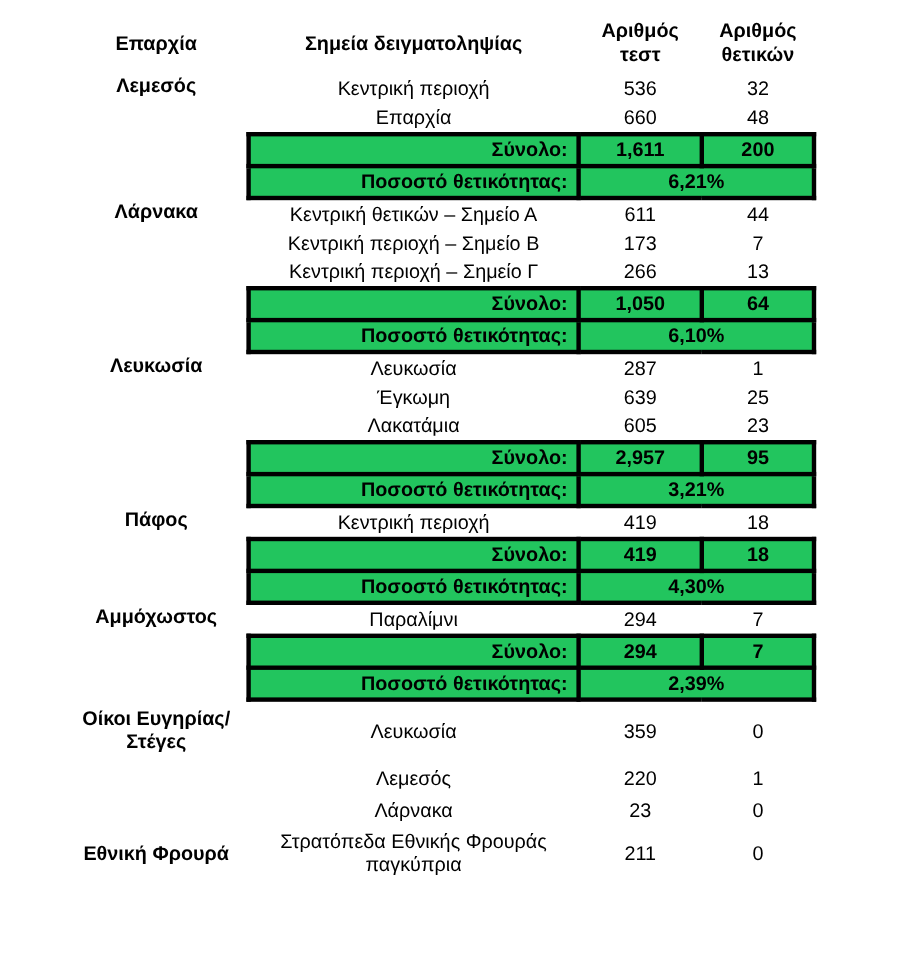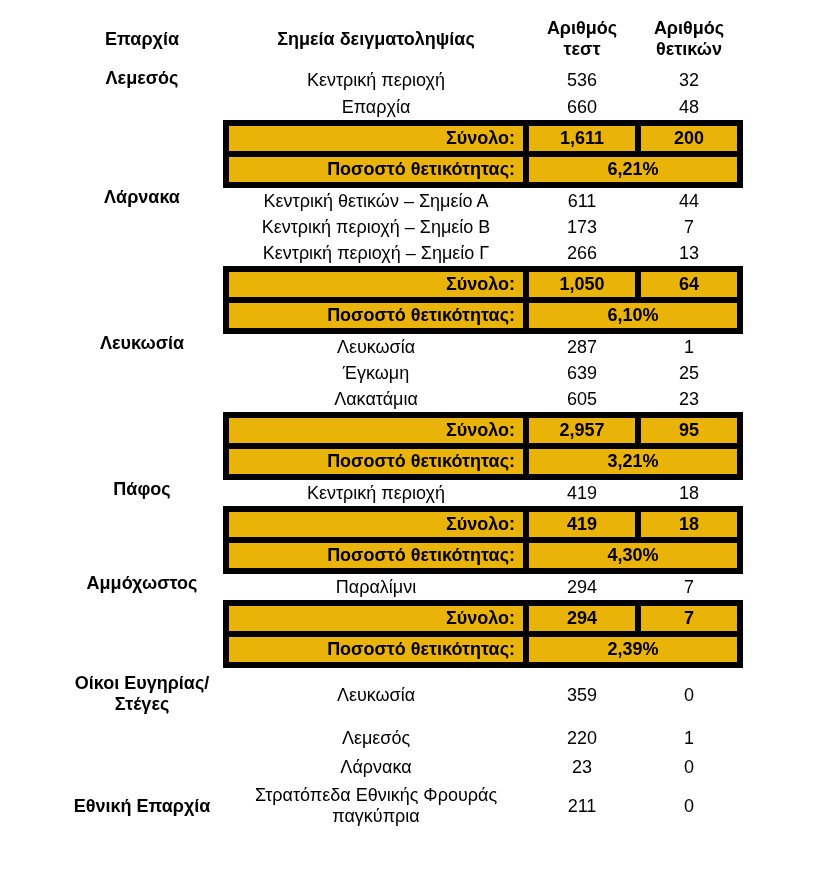--- a/index.html
+++ b/index.html
@@ -33,22 +33,22 @@
   }
   tbody td { height: 26px; font-weight: normal; }
   td.district {
     font-weight: bold;
     vertical-align: top;
     padding-top: 2px;
   }
   td.district.mid { vertical-align: middle; padding-top: 0; text-align: center; }
   tr.green-row td { height: 25px; }
   td.green {
-    background: #eab308;
-    border: 6px solid #000000;
+    background: #22c55e;
+    border: 4px solid #000000;
     font-weight: bold;
   }
   td.green.label {
     text-align: right;
     padding-right: 8px;
   }
   tr.row-tall td { height: 54px; }
   tr.row-mid td { height: 32px; }
   tr.row-wrap td { height: 52px; }
 </style>
@@ -205,19 +205,19 @@
       <td>1</td>
     </tr>
     <tr>
       <td></td>
       <td>Λάρνακα</td>
       <td>23</td>
       <td>0</td>
     </tr>
 
     <tr class="row-wrap">
-      <td class="district mid">Εθνική Επαρχία</td>
+      <td class="district mid">Εθνική Φρουρά</td>
       <td>Στρατόπεδα Εθνικής Φρουράς παγκύπρια</td>
       <td>211</td>
       <td>0</td>
     </tr>
   </tbody>
 </table>
 
 </body></html>

